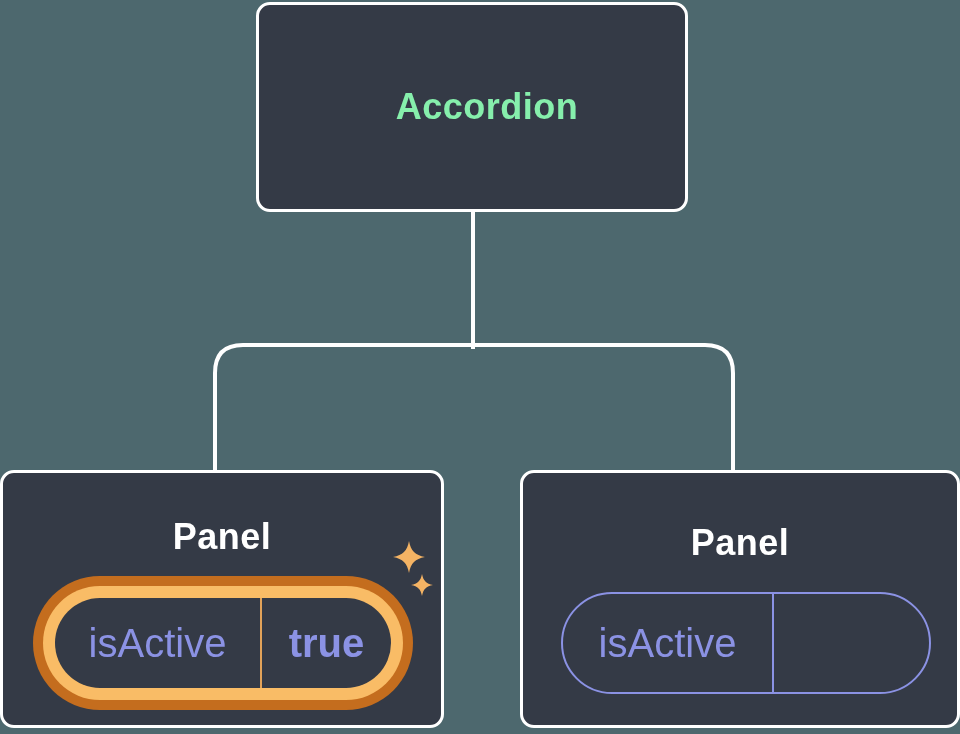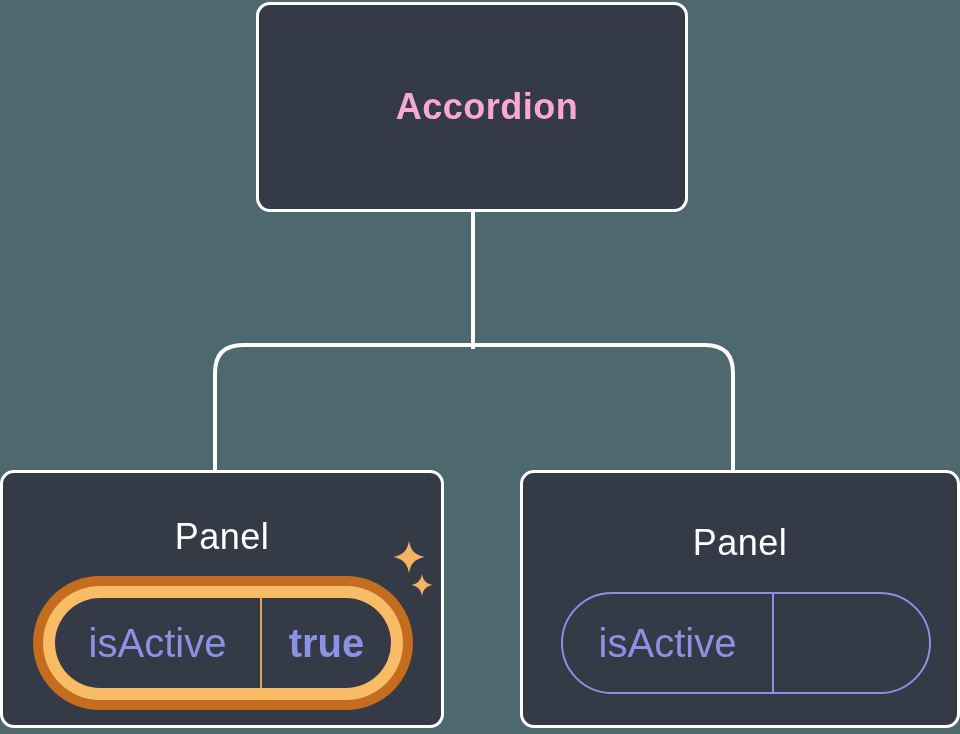--- a/index.html
+++ b/index.html
@@ -29,34 +29,34 @@
     background: var(--node-fill);
     border: 3.5px solid var(--line);
     border-radius: 14px;
     z-index: 1;
   }
   .node-root {
     left: 256px; top: 2px; width: 432px; height: 210px;
     display: flex; align-items: center; justify-content: center;
   }
   .node-title {
-    color: #f9a8d4;
+    color: #86efac;
     font-size: 36px;
     font-weight: 600;
     letter-spacing: 0.5px;
     margin-left: 30px;
   }
   .panel { top: 470px; height: 258px; }
   .panel-left  { left: 0px;   width: 444px; }
   .panel-right { left: 520px; width: 440px; }
 
   .panel-title {
     position: absolute; left: 0; width: 100%;
     text-align: center;
-    color: #ffffff; font-size: 36px; font-weight: 400;
+    color: #ffffff; font-size: 36px; font-weight: 700;
     letter-spacing: 0.5px;
   }
   .panel-left  .panel-title { top: 43px; }
   .panel-right .panel-title { top: 49px; }
 
   
   .pill-highlight {
     position: absolute; left: 30px; top: 103px;
     width: 380px; height: 134px;
     background: var(--orange-outer);

